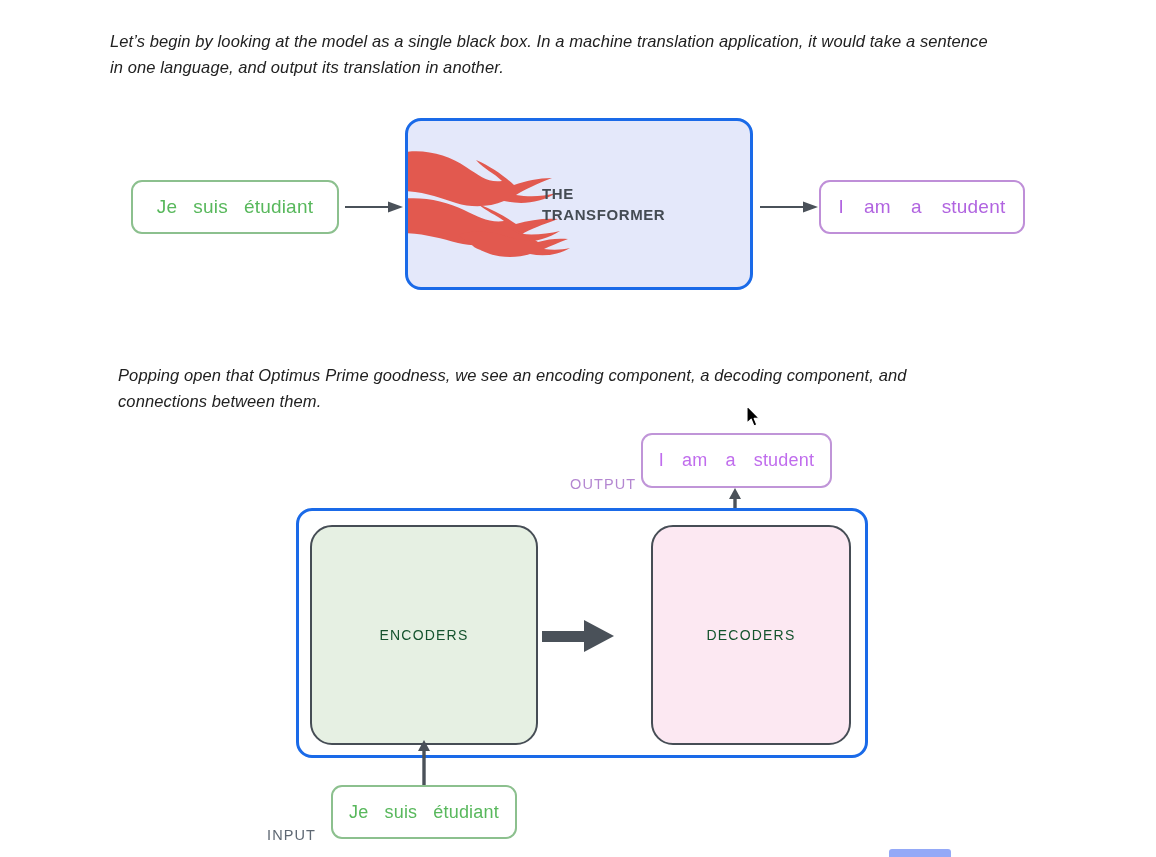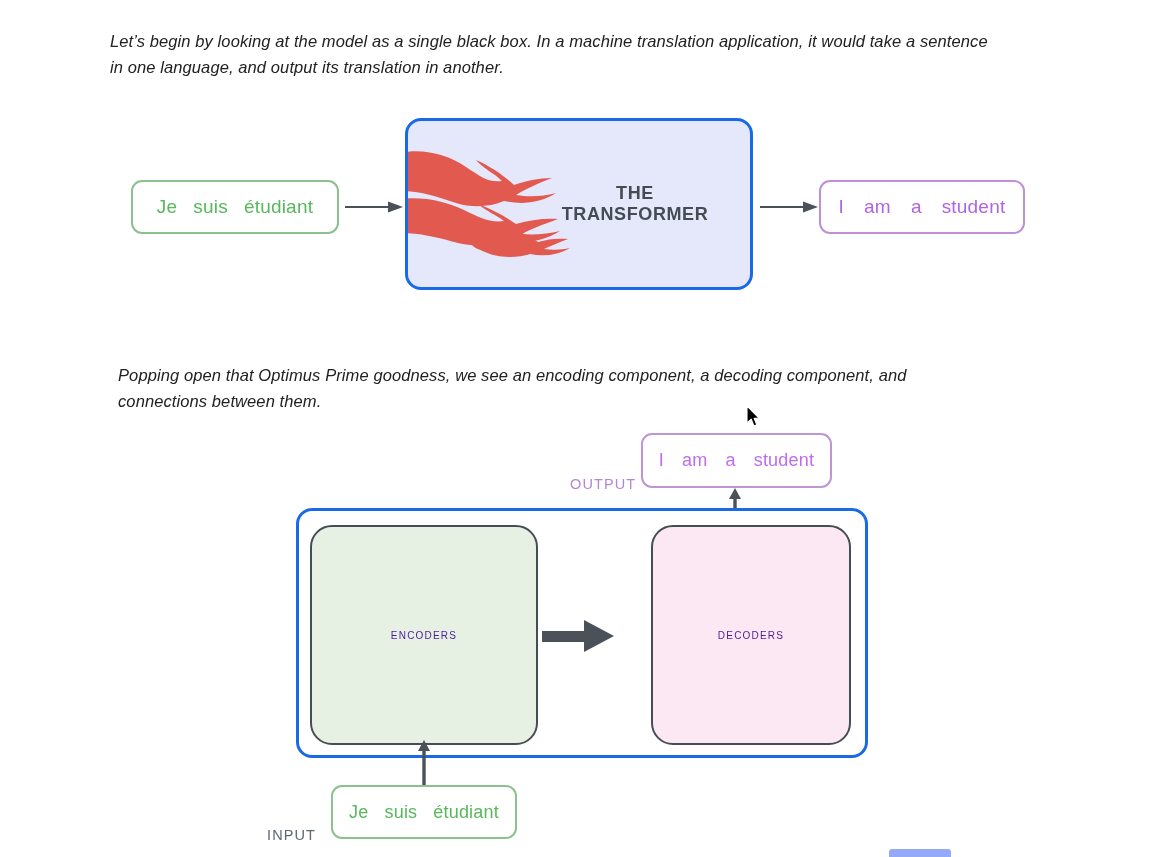--- a/index.html
+++ b/index.html
@@ -91,22 +91,22 @@
   #fig1-flames {
     position: absolute;
     left: -2px; top: 26px;
     width: 168px; height: 112px;
   }
   #fig1-transformer-title {
     position: absolute;
     right: 22px; top: 50%;
     transform: translateY(-50%);
     width: 186px;
-    text-align: center;
-    font-size: 18px;
+    text-align: left;
+    font-size: 15px;
     font-weight: bold;
     letter-spacing: 0.6px;
     line-height: 21px;
     color: #444b53;
   }
 
   #fig1-arrow-out {
     position: absolute;
     left: 760px; top: 199px;
     width: 58px; height: 16px;
@@ -172,23 +172,23 @@
     position: absolute;
     left: 623px; top: 525px;
     width: 200px; height: 220px;
     box-sizing: border-box;
     background: #fce8f2;
     border: 2.5px solid #464d55;
     border-radius: 22px;
     display: flex; align-items: center; justify-content: center; margin-left: 28px;
   }
   .stack-title {
-    font-size: 10px;
+    font-size: 14px;
     letter-spacing: 1.2px;
-    color: #4c1d95;
+    color: #14532d;
   }
 
   #fig2-arrow-mid {
     position: absolute;
     left: 542px; top: 618px;
     width: 72px; height: 36px;
   }
 
   #fig2-arrow-up-in {
     position: absolute;

